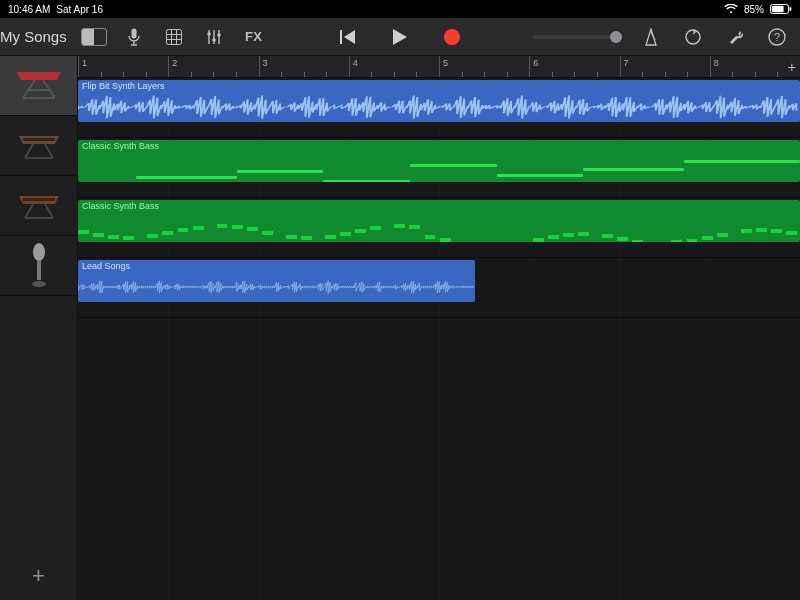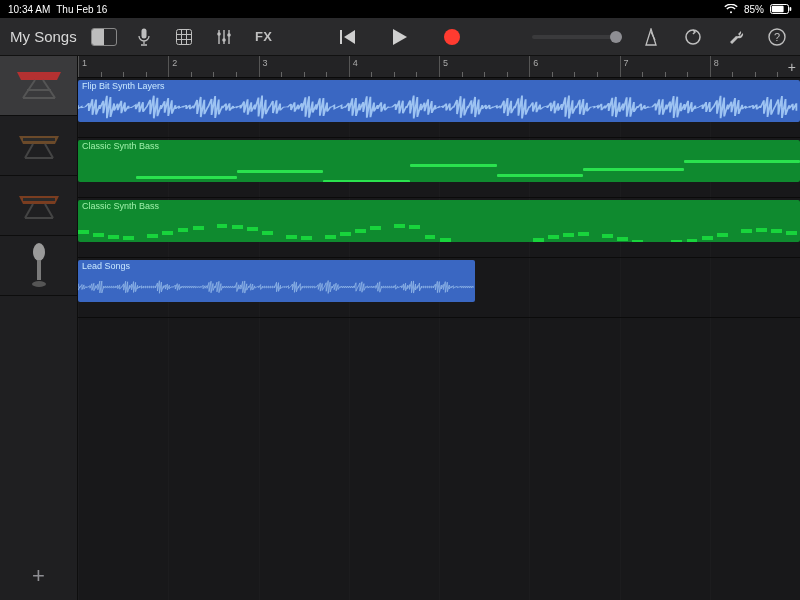--- a/index.html
+++ b/index.html
@@ -1,21 +1,21 @@
 <!DOCTYPE html>
 <html><head>
 <meta charset="utf-8">
 <style>
   * { box-sizing: border-box; margin: 0; padding: 0; }
   html, body { width: 800px; height: 600px; overflow: hidden; font-family: -apple-system, "Helvetica Neue", Arial, sans-serif; background: #1c1c1e; color: #e6e6e6; }
   .status-bar { height: 18px; background: #000; display: flex; justify-content: space-between; align-items: center; padding: 0 8px; font-size: 10px; color: #fff; }
   .sb-left, .sb-right { display: flex; align-items: center; gap: 6px; }
   .wifi-icon svg, .battery-icon svg { display:block; }
   .toolbar { height: 38px; background: #2a2a2c; display: flex; align-items: center; position: relative; border-bottom: 1px solid #111; }
-  .tb-left { display:flex; align-items:center; gap:14px; padding-left:10px; }
+  .tb-left { display:flex; align-items:center; gap:14px; }
   .my-songs { font-size: 15px; color:#d8d8d8; }
   .tb-iconbtn { width:26px; height:26px; display:flex; align-items:center; justify-content:center; color:#bfbfbf; cursor:pointer; }
   .tb-iconbtn svg { display:block; }
   .view-toggle { display:flex; width:26px; height:18px; border:1px solid #888; border-radius:3px; overflow:hidden; }
   .view-toggle .half { flex:1; }
   .view-toggle .half.on { background:#bdbdbd; }
   .fx-label { font-size:13px; color:#bfbfbf; font-weight:600; letter-spacing:0.5px; }
   .tb-center { position:absolute; left:50%; transform:translateX(-50%); display:flex; align-items:center; gap:26px; }
   .tb-right { margin-left:auto; display:flex; align-items:center; gap:16px; padding-right:10px; }
   .vol-slider { width:90px; height:4px; background:#3a3a3c; border-radius:2px; position:relative; }
@@ -46,22 +46,22 @@
   .midi-note { position:absolute; height:3px; background:#2ae24e; border-radius:1px; }
   .midi-chunk { position:absolute; height:4px; background:#18d43c; }
   .grid-line { position:absolute; top:0; bottom:0; width:1px; background:rgba(255,255,255,.02); }
   .loop-brace { position:absolute; top:0; height:4px; background:rgba(200,200,200,.08); left:0; right:0;}
 </style>
 </head>
 <body>
 
 <div class="status-bar">
   <div class="sb-left">
-    <span>10:34 AM</span>
-    <span>Thu Feb 16</span>
+    <span>10:46 AM</span>
+    <span>Sat Apr 16</span>
   </div>
   <div class="sb-right">
     <span class="wifi-icon">
       <svg width="14" height="10" viewBox="0 0 14 10">
           <path d="M7 9.2a1 1 0 100-2 1 1 0 000 2zM3.4 5.4a5 5 0 017.2 0l1-1a6.5 6.5 0 00-9.3 0l1 1zM1.3 3.3a8 8 0 0111.4 0l1-1a9.5 9.5 0 00-13.4 0l1 1z" fill="#fff"></path>
         </svg>
     </span>
     <span>85%</span>
     <span class="battery-icon">
       <svg width="22" height="10" viewBox="0 0 22 10">

